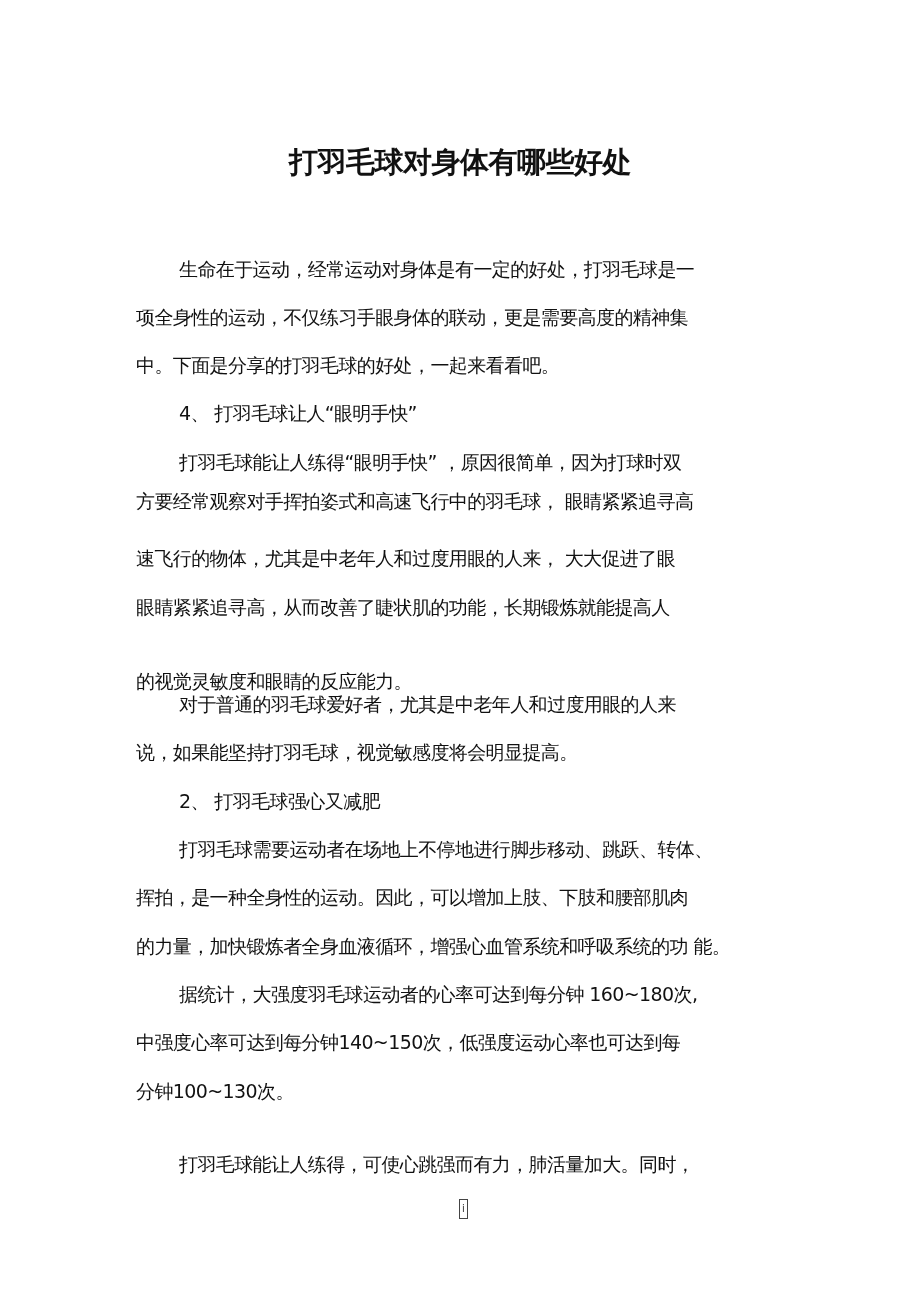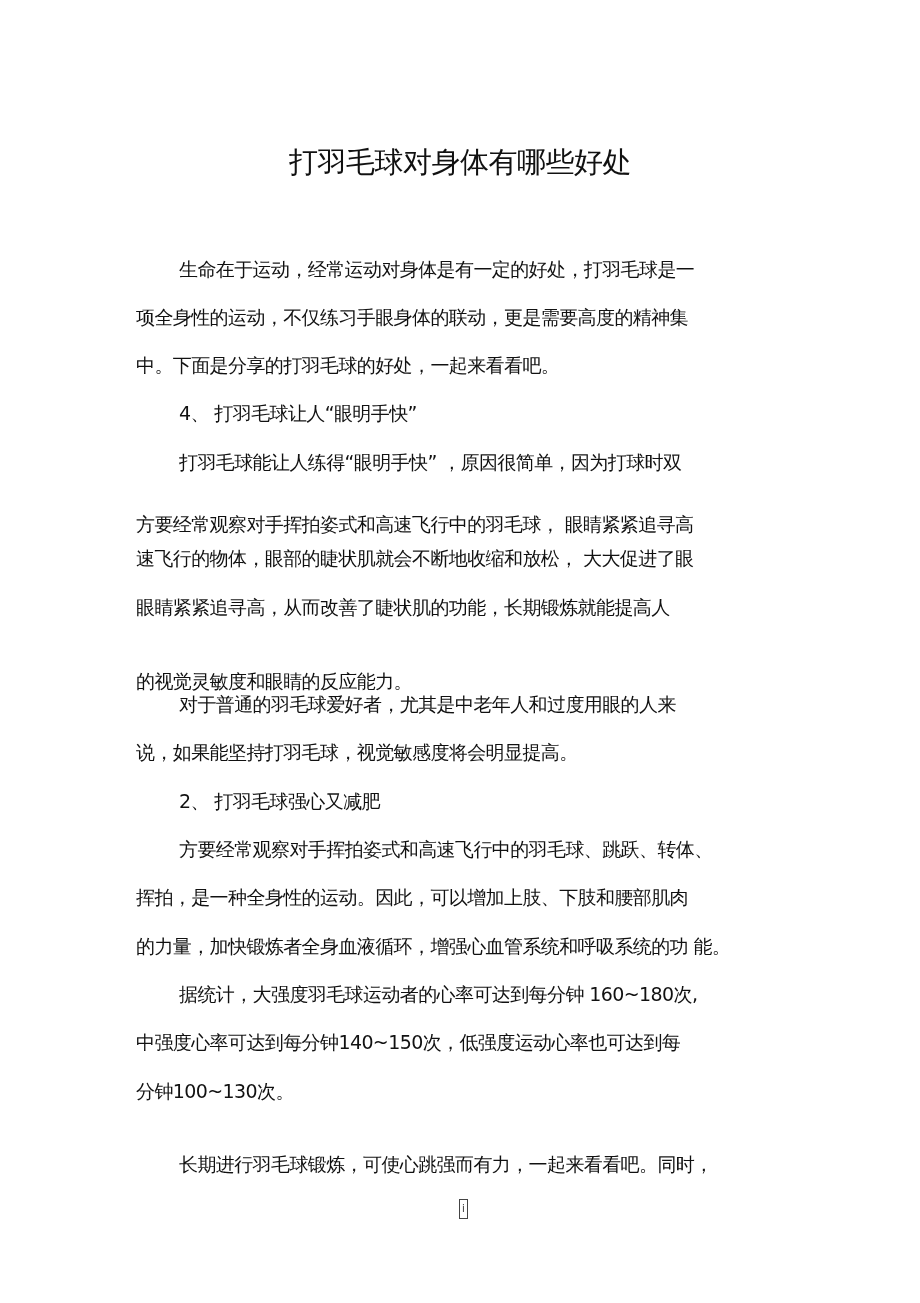--- a/index.html
+++ b/index.html
@@ -5,20 +5,21 @@
     html, body { margin: 0; padding: 0; background: #ffffff; }
     body {
       width: 920px; height: 1303px; position: relative; overflow: hidden;
       font-family: "DejaVu Sans", "Liberation Sans", sans-serif;
       color: #111111;
     }
     .title {
       position: absolute; left: 0; top: 142px; width: 920px;
       text-align: center; font-size: 29px; line-height: 40px;
       letter-spacing: -0.5px;
+      font-weight: bold;
     }
     .line {
       position: absolute; left: 136px; font-size: 19px; line-height: 26px;
       white-space: nowrap; letter-spacing: -0.6px;
     }
     .indent { left: 179px; text-align: center; }
     .page-num {
       position: absolute; left: 459px; top: 1199px; width: 7px; height: 18px;
       border: 1px solid #444; font-size: 10px; line-height: 18px; text-align: center;
       color: #333;
@@ -28,29 +29,29 @@
 <body>
 
 <div>
   <div class="title">打羽毛球对身体有哪些好处</div>
 
   <div class="line indent" style="top:256px">生命在于运动，经常运动对身体是有一定的好处，打羽毛球是一</div>
   <div class="line" style="top:304px">项全身性的运动，不仅练习手眼身体的联动，更是需要高度的精神集</div>
   <div class="line" style="top:352px">中。下面是分享的打羽毛球的好处，一起来看看吧。</div>
   <div class="line indent" style="top:400px">4、 打羽毛球让人“眼明手快”</div>
   <div class="line indent" style="top:449px">打羽毛球能让人练得“眼明手快” ，原因很简单，因为打球时双</div>
-  <div class="line" style="top:511px">方要经常观察对手挥拍姿式和高速飞行中的羽毛球， 眼睛紧紧追寻高</div>
-  <div class="line" style="top:545px">速飞行的物体，眼部的睫状肌就会不断地收缩和放松， 大大促进了眼</div>
+  <div class="line" style="top:488px">方要经常观察对手挥拍姿式和高速飞行中的羽毛球， 眼睛紧紧追寻高</div>
+  <div class="line" style="top:545px">速飞行的物体，尤其是中老年人和过度用眼的人来， 大大促进了眼</div>
   <div class="line" style="top:594px">眼睛紧紧追寻高，从而改善了睫状肌的功能，长期锻炼就能提高人</div>
   <div class="line" style="top:668px">的视觉灵敏度和眼睛的反应能力。</div>
   <div class="line indent" style="top:691px">对于普通的羽毛球爱好者，尤其是中老年人和过度用眼的人来</div>
   <div class="line" style="top:739px">说，如果能坚持打羽毛球，视觉敏感度将会明显提高。</div>
   <div class="line indent" style="top:788px">2、 打羽毛球强心又减肥</div>
-  <div class="line indent" style="top:836px">方要经常观察对手挥拍姿式和高速飞行中的羽毛球、跳跃、转体、</div>
+  <div class="line indent" style="top:836px">打羽毛球需要运动者在场地上不停地进行脚步移动、跳跃、转体、</div>
   <div class="line" style="top:884px">挥拍，是一种全身性的运动。因此，可以增加上肢、下肢和腰部肌肉</div>
   <div class="line" style="top:933px">的力量，加快锻炼者全身血液循环，增强心血管系统和呼吸系统的功 能。</div>
   <div class="line indent" style="top:981px">据统计，大强度羽毛球运动者的心率可达到每分钟 160~180次,</div>
   <div class="line" style="top:1029px">中强度心率可达到每分钟140~150次，低强度运动心率也可达到每</div>
   <div class="line" style="top:1078px">分钟100~130次。</div>
-  <div class="line indent" style="top:1151px">长期进行羽毛球锻炼，可使心跳强而有力，一起来看看吧。同时，</div>
+  <div class="line indent" style="top:1151px">打羽毛球能让人练得，可使心跳强而有力，肺活量加大。同时，</div>
 
   <div class="page-num">i</div>
 </div>
 
 </body></html>

